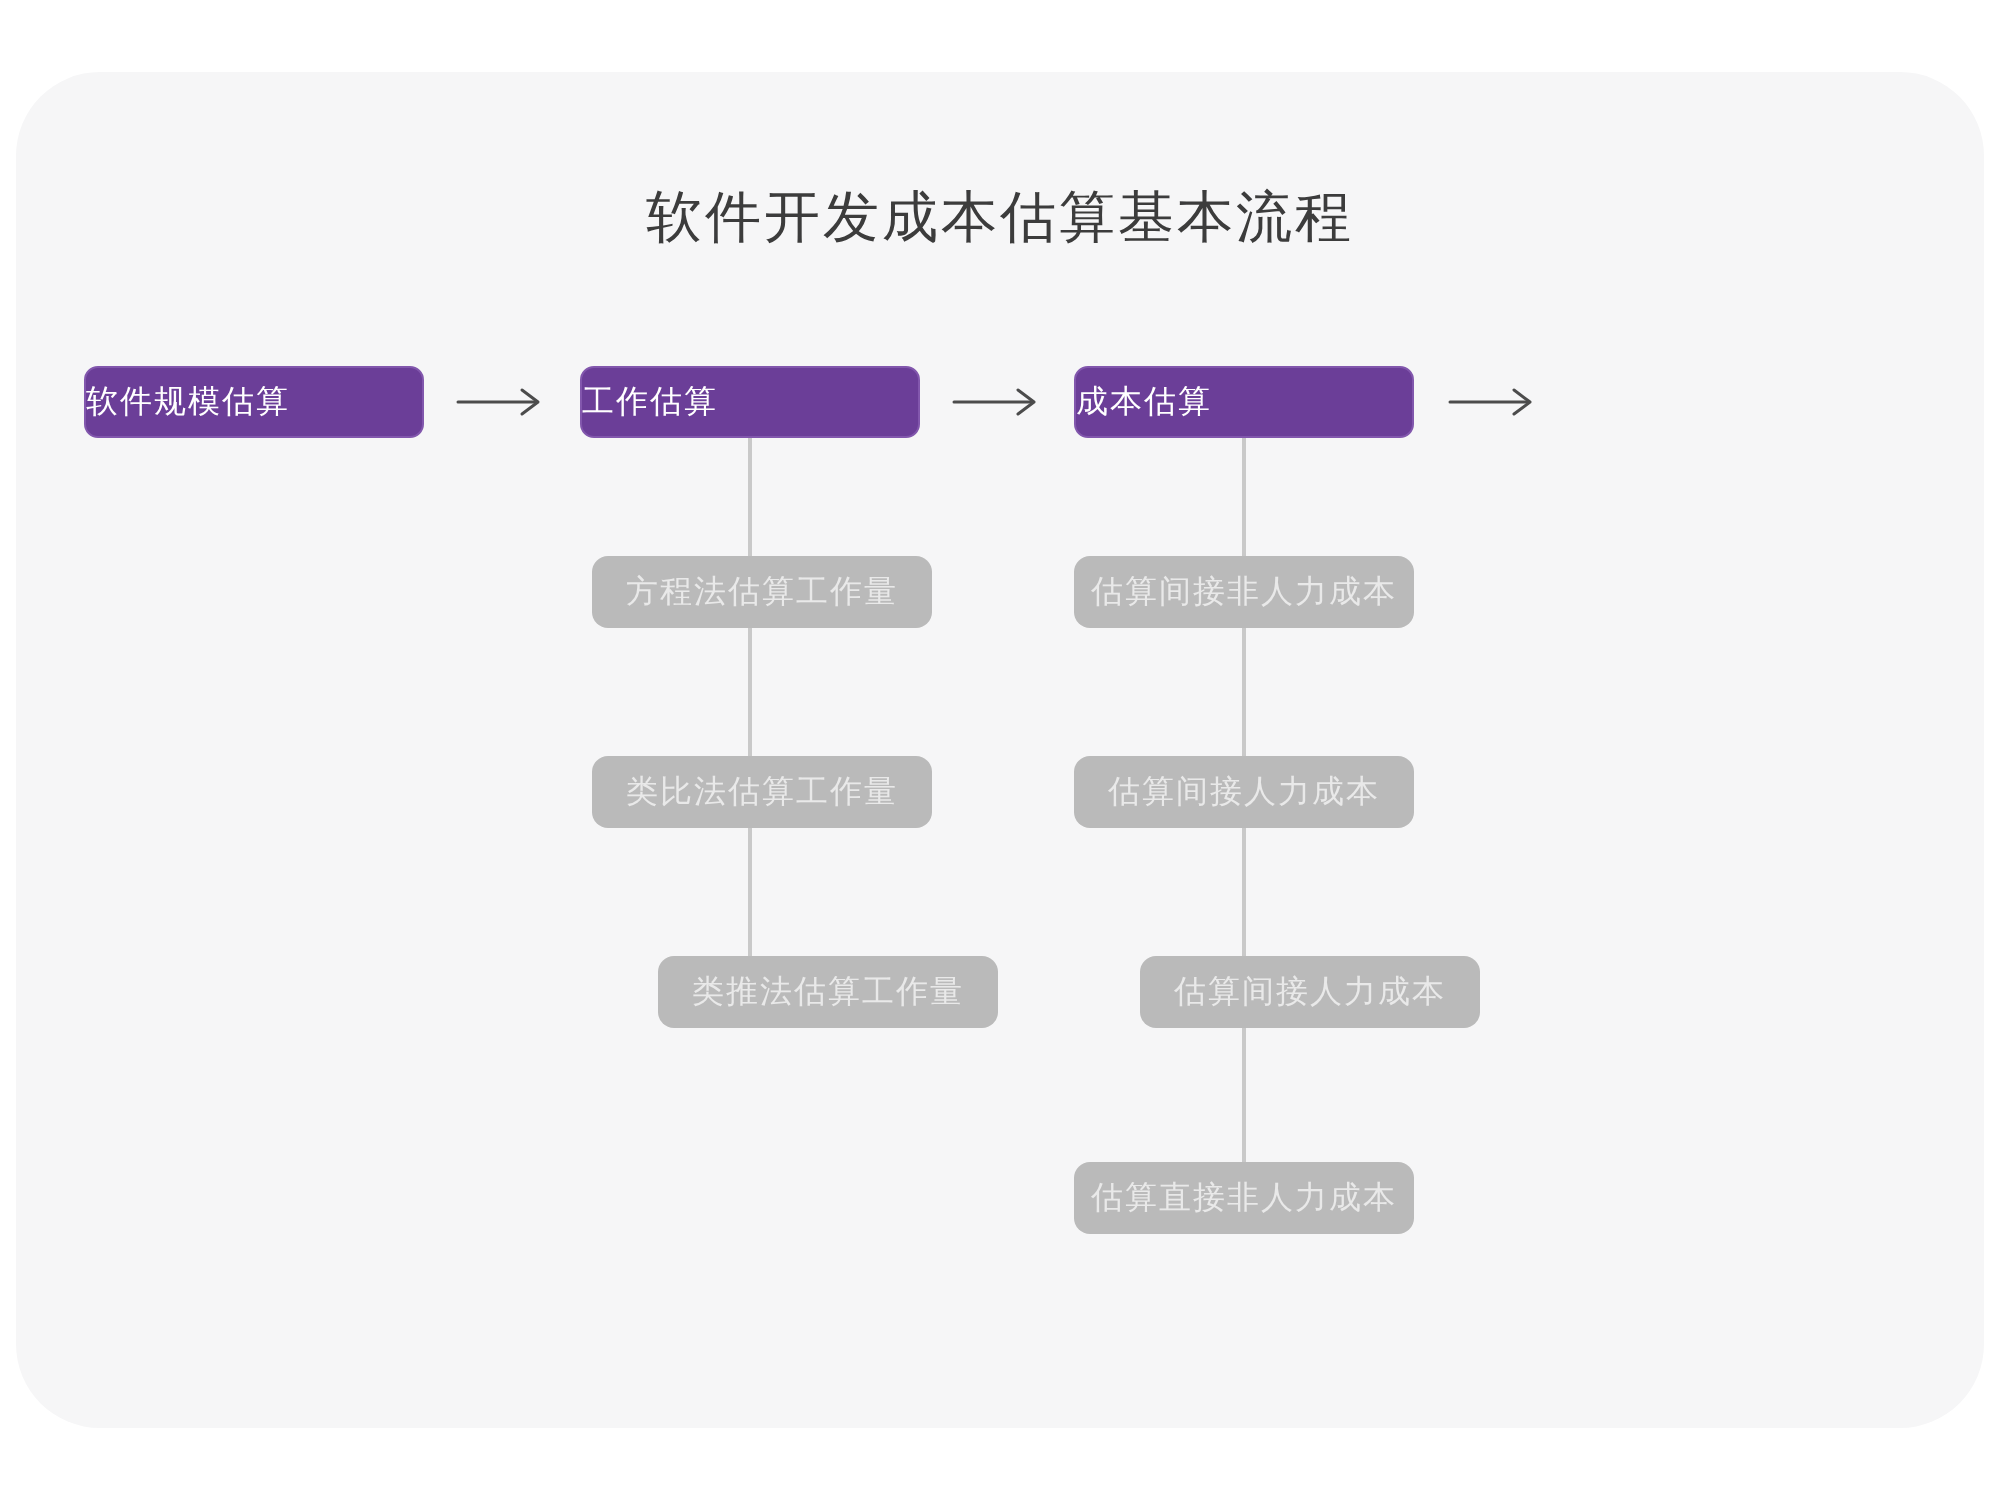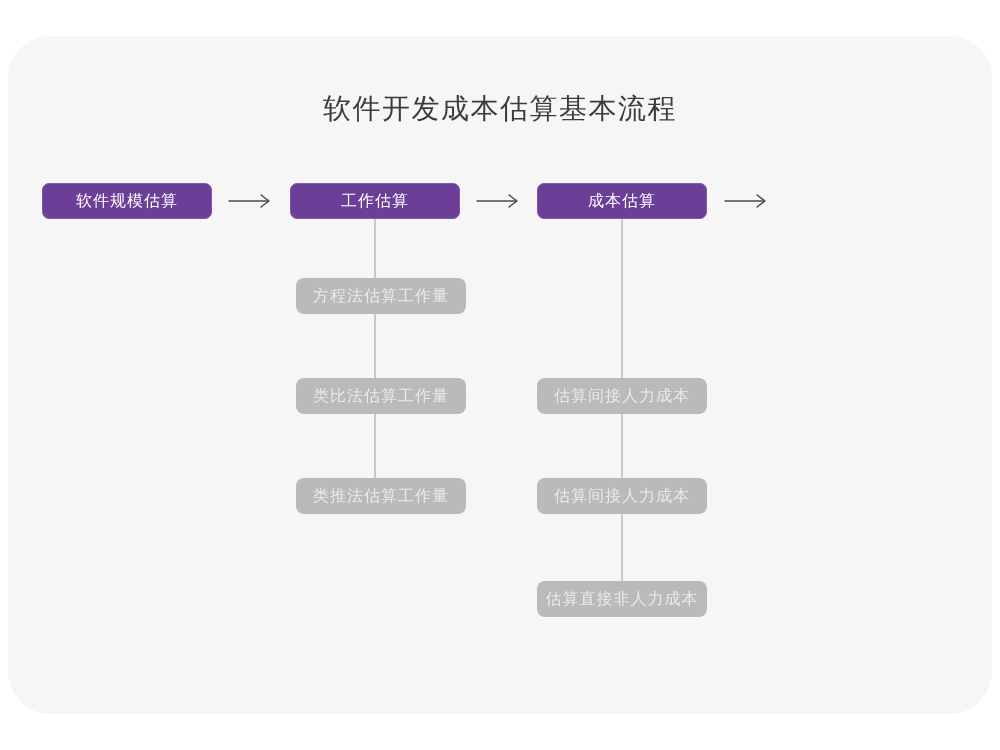--- a/index.html
+++ b/index.html
@@ -41,21 +41,21 @@
   .stage {
     position: absolute;
     top: 183px;
     width: 170px; height: 36px;
     background: var(--purple);
     border: 1px solid var(--purple-border);
     border-radius: 7px;
     color: #ffffff;
     font-size: 16px;
     letter-spacing: 1px;
-    display: flex; align-items: center; justify-content: center;
+    display: flex; align-items: center; 
     z-index: 3;
   }
   .stage-1 { left: 42px; }
   .stage-2 { left: 290px; font-family: Liberation Mono, monospace; }
   .stage-3 { left: 537px; }
   .stage-4 { left: 787px; }
   .arrow {
     position: absolute;
     top: 193px;
     width: 44px; height: 16px;
@@ -80,21 +80,21 @@
     color: var(--gray-box-text);
     font-size: 16px;
     letter-spacing: 1px;
     display: flex; align-items: center; justify-content: center;
     z-index: 3;
   }
   .col-work { left: 296px; }
   .col-cost { left: 537px; }
   .row-1 { top: 278px; }
   .row-2 { top: 378px; }
-  .row-3 { top: 478px; }
+  .row-3 { top: 478px; margin-left: 33px; }
   .row-4 { top: 581px; }
 </style>
 </head>
 <body>
 
 <div class="page">
   <div class="card"></div>
 
   <h1 class="title">软件开发成本估算基本流程</h1>
 
@@ -132,20 +132,23 @@
   <div class="subbox col-work row-1">
     <span>方程法估算工作量</span>
   </div>
   <div class="subbox col-work row-2">
     <span>类比法估算工作量</span>
   </div>
   <div class="subbox col-work row-3">
     <span>类推法估算工作量</span>
   </div>
 
+  <div class="subbox col-cost row-1">
+    <span>估算间接非人力成本</span>
+  </div>
   <div class="subbox col-cost row-2">
     <span>估算间接人力成本</span>
   </div>
   <div class="subbox col-cost row-3">
     <span>估算间接人力成本</span>
   </div>
   <div class="subbox col-cost row-4">
     <span>估算直接非人力成本</span>
   </div>
 </div>

